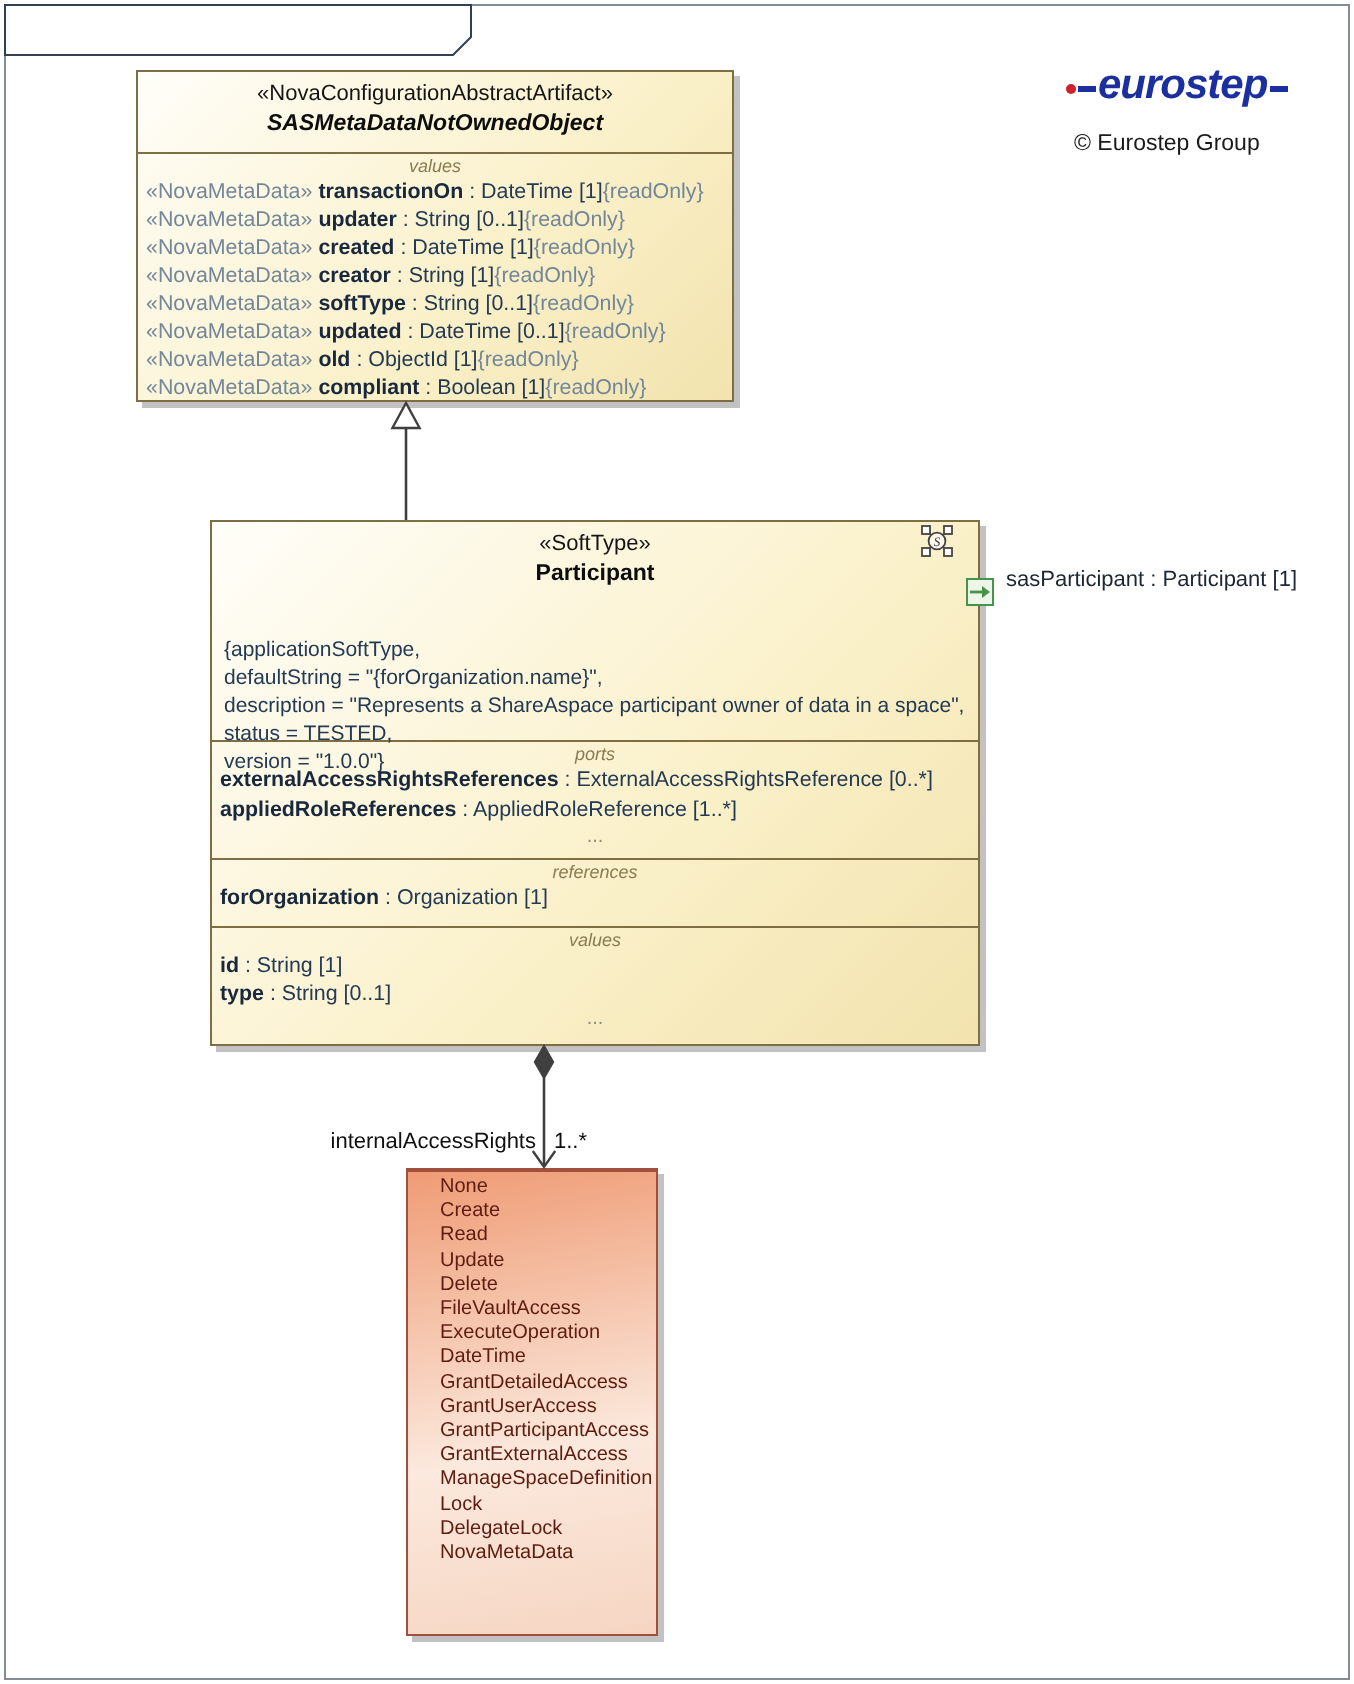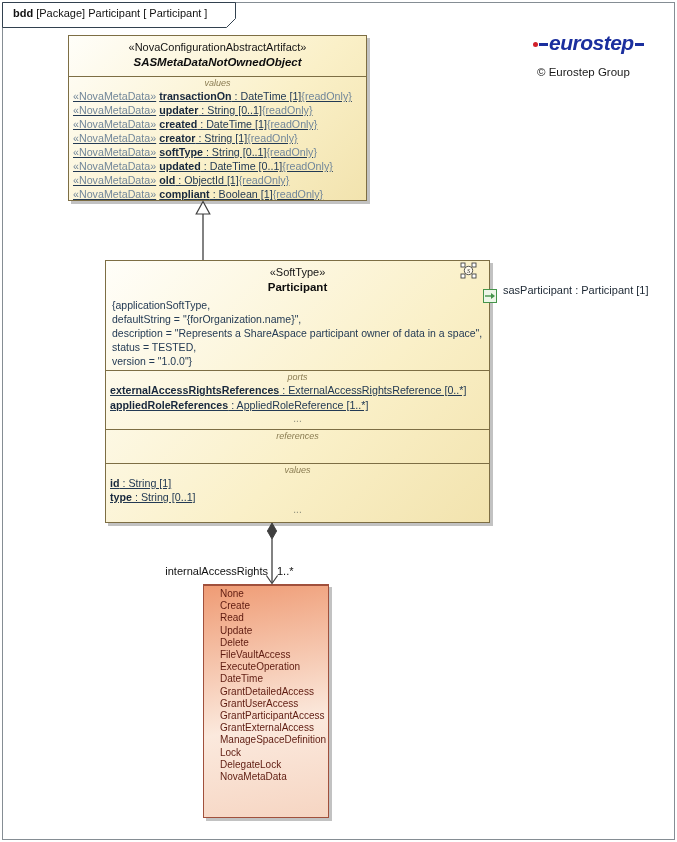--- a/index.html
+++ b/index.html
@@ -38,27 +38,27 @@
   }
   .box-header { text-align:center; padding-top:4px; }
   .stereo { font-size:11px; color:#141414; display:block; line-height:14px; }
   .cls-name { font-size:11.5px; font-weight:bold; color:#0d0d0d; display:block; line-height:16px; }
   .abstract { font-style:italic; }
   .comp { box-sizing:border-box; border-top:1px solid var(--box-border,#7d6e44); overflow:hidden; }
   .comp-label {
     text-align:center; font-style:italic; font-size:9px;
     color:var(--compartment-label,#8a7c52); line-height:12px;
   }
-  .attr-row { font-size:10.7px; line-height:14px; padding:0 4px; white-space:nowrap; color:var(--body-text,#233a54);text-decoration:underline; }
+  .attr-row { font-size:10.7px; line-height:14px; padding:0 4px; white-space:nowrap; color:var(--body-text,#233a54); }
   .attr-row .meta { color:var(--metadata-text,#72879a); margin-right:3px; }
   .attr-row .meta-tag { color:var(--metadata-text,#72879a); }
   .attr-row .attr-name { font-weight:bold; color:var(--name-text,#18283d); }
   .row15 { line-height:15px; }
   .dots { text-align:center; font-size:10px; color:#8d8d7a; line-height:12px; }
-  .constraints { padding:3px 0 0 6px; }
+  .constraints { padding:3px 0 0 6px;margin-top:20px; }
   .constraint-line { font-size:10.5px; line-height:14px; color:var(--body-text,#233a54); white-space:nowrap; }
 
   
   .vt-box {
     position:absolute; box-sizing:border-box;
     border:1px solid var(--valuetype-border,#a0503c);
     box-shadow:3px 3px 0 #c2c2c2;
     background:linear-gradient(170deg, var(--valuetype-fill-dark,#ef9b74) 0%, var(--valuetype-fill-light,#fbe9dd) 60%, #f6d5c2 100%);
     z-index:2;
   }
@@ -84,21 +84,20 @@
 </head>
 <body>
 
 <div class="canvas">
 
   <div class="frame"></div>
 
   <svg class="tab" width="240" height="27" viewBox="0 0 240 27">
     <path d="M0.5,0.5 L233.5,0.5 L233.5,16.5 L224.5,25.5 L0.5,25.5 Z" fill="#ffffff" stroke="#32414f" stroke-width="1"></path>
   </svg>
-  <div class="tab-text"><b>bdd</b><span> [Package] Participant [ Participant ]</span></div>
 
   <div class="logo">
     <span class="logo-dot"></span>
     <span class="logo-dash"></span>
     <span class="logo-word">eurostep</span>
     <span class="logo-dash"></span>
   </div>
   <div class="copyright">© Eurostep Group</div>
 
   <svg class="connectors" width="677" height="842" viewBox="0 0 677 842">
@@ -167,20 +166,24 @@
       <div>
 
           <div class="attr-row row15"><span class="attr-name">externalAccessRightsReferences</span><span> : ExternalAccessRightsReference [0..*]</span></div>
 
           <div class="attr-row row15"><span class="attr-name">appliedRoleReferences</span><span> : AppliedRoleReference [1..*]</span></div>
         </div>
       <div class="dots">...</div>
     </div>
     <div class="comp" style="height:34px;">
       <div class="comp-label">references</div>
+      <div>
+
+          <div class="attr-row row15"><span class="attr-name">forOrganization</span><span> : Organization [1]</span></div>
+        </div>
     </div>
     <div class="comp" style="height:60px;">
       <div class="comp-label">values</div>
       <div>
 
           <div class="attr-row"><span class="attr-name">id</span><span> : String [1]</span></div>
 
           <div class="attr-row"><span class="attr-name">type</span><span> : String [0..1]</span></div>
         </div>
       <div class="dots">...</div>

